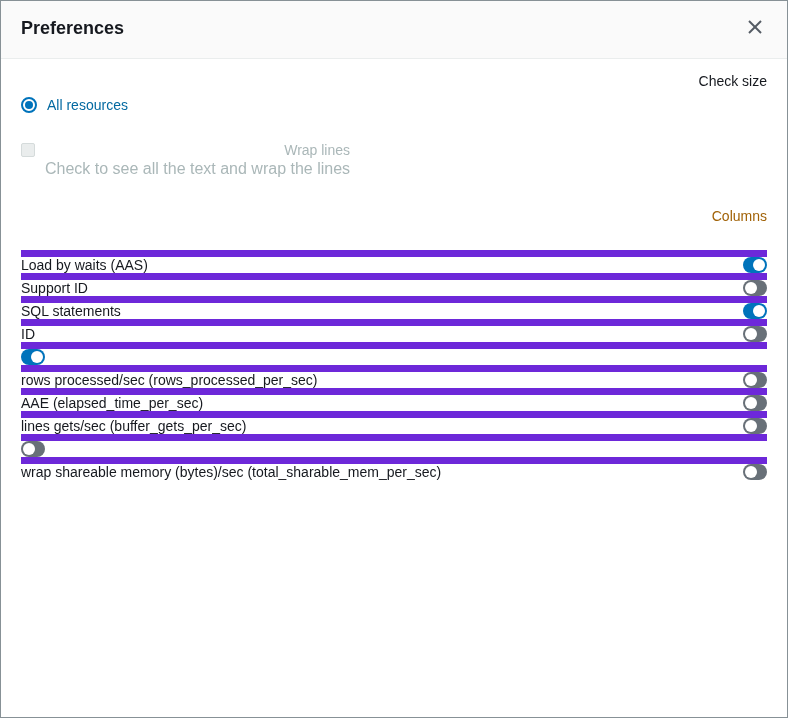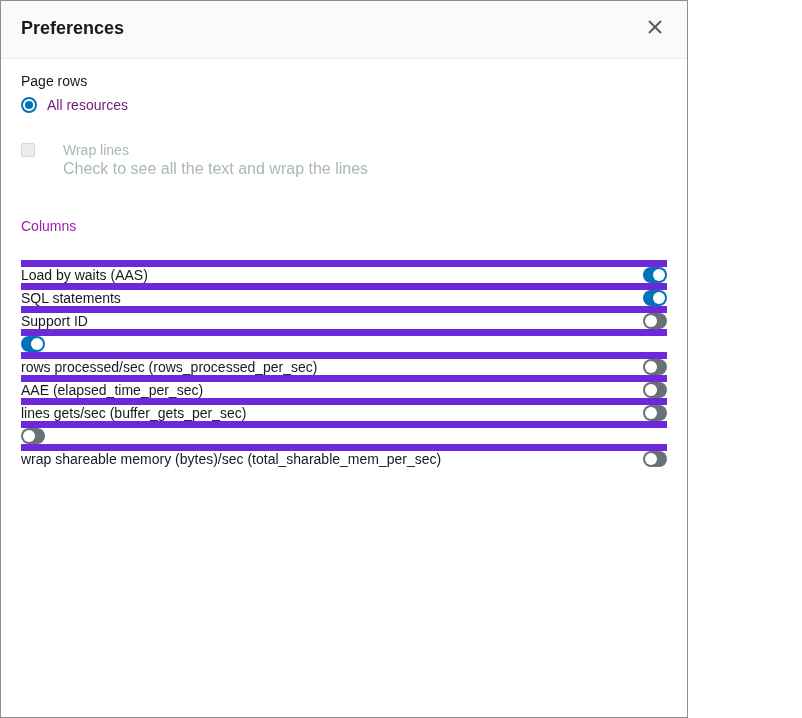--- a/index.html
+++ b/index.html
@@ -7,26 +7,27 @@
       margin: 0;
       padding: 0;
     }
     body {
       font-family: "Amazon Ember", "Helvetica Neue", Arial, sans-serif;
       font-size: 14px;
       color: #16191f;
       background: #fff;
     }
     .dialog {
-      width: 688px;
+      width: 788px;
       height: 718px;
       border: 1px solid #879196;
       background: #fff;
       display: flex;
       flex-direction: column;
+      text-align: right;
     }
     .dialog-header {
       display: flex;
       align-items: center;
       justify-content: space-between;
       padding: 14px 20px 16px 20px;
       border-bottom: 1px solid #eaeded;
       background: #fafafa;
     }
     .dialog-title {
@@ -79,27 +80,27 @@
       flex-shrink: 0;
     }
     .radio-inner {
       width: 8px;
       height: 8px;
       background: #0073bb;
       border-radius: 50%;
     }
     .radio-label {
       font-size: 14px;
-      color: #701a75;
+      color: #0369a1;
     }
     .checkbox-block {
       display: flex;
       align-items: flex-start;
-      gap: 28px;
-      margin-bottom: 40px;
+      gap: 10px;
+      margin-bottom: 30px;
       padding-left: 0;
     }
     .checkbox-box {
       width: 14px;
       height: 14px;
       border: 1px solid #d5dbdb;
       background: #eaeded;
       border-radius: 2px;
       flex-shrink: 0;
       margin-top: 2px;
@@ -117,21 +118,21 @@
     .checkbox-desc {
       font-size: 16px;
       color: #aab7b8;
       margin-top: 1px;
     }
     .columns-section {
       margin-top: 0;
     }
     .columns-header {
       font-size: 14px;
-      color: #a21caf;
+      color: #a16207;
       padding-bottom: 26px;
     }
     .column-row {
       display: flex;
       align-items: center;
       justify-content: space-between;
       padding: 0 0;
       border-top: 7px solid #6d28d9;
     }
     .column-label {
@@ -177,21 +178,21 @@
       <span>
         <svg viewBox="0 0 16 16">
             <line x1="2" y1="2" x2="14" y2="14"></line>
             <line x1="14" y1="2" x2="2" y2="14"></line>
           </svg>
       </span>
     </button>
   </div>
 
   <div class="dialog-body">
-    <div class="section-label">Page rows</div>
+    <div class="section-label">Check size</div>
     <div class="radio-row">
       <span class="radio-outer">
           <span class="radio-inner"></span>
         </span>
       <span class="radio-label">All resources</span>
     </div>
 
     <div class="checkbox-block">
       <span class="checkbox-box"></span>
       <div class="checkbox-text">
@@ -203,27 +204,33 @@
     <div class="columns-section">
       <div class="columns-header">Columns</div>
       <div id="columns-list">
           <div class="column-row">
             <span class="column-label">Load by waits (AAS)</span>
             <div class="toggle toggle-on">
               <div class="toggle-knob"></div>
             </div>
           </div>
           <div class="column-row">
+            <span class="column-label">Support ID</span>
+            <div class="toggle toggle-off">
+              <div class="toggle-knob"></div>
+            </div>
+          </div>
+          <div class="column-row">
             <span class="column-label">SQL statements</span>
             <div class="toggle toggle-on">
               <div class="toggle-knob"></div>
             </div>
           </div>
           <div class="column-row">
-            <span class="column-label">Support ID</span>
+            <span class="column-label">ID</span>
             <div class="toggle toggle-off">
               <div class="toggle-knob"></div>
             </div>
           </div>
           <div class="column-row">
             <div class="toggle toggle-on">
               <div class="toggle-knob"></div>
             </div>
           </div>
           <div class="column-row">

